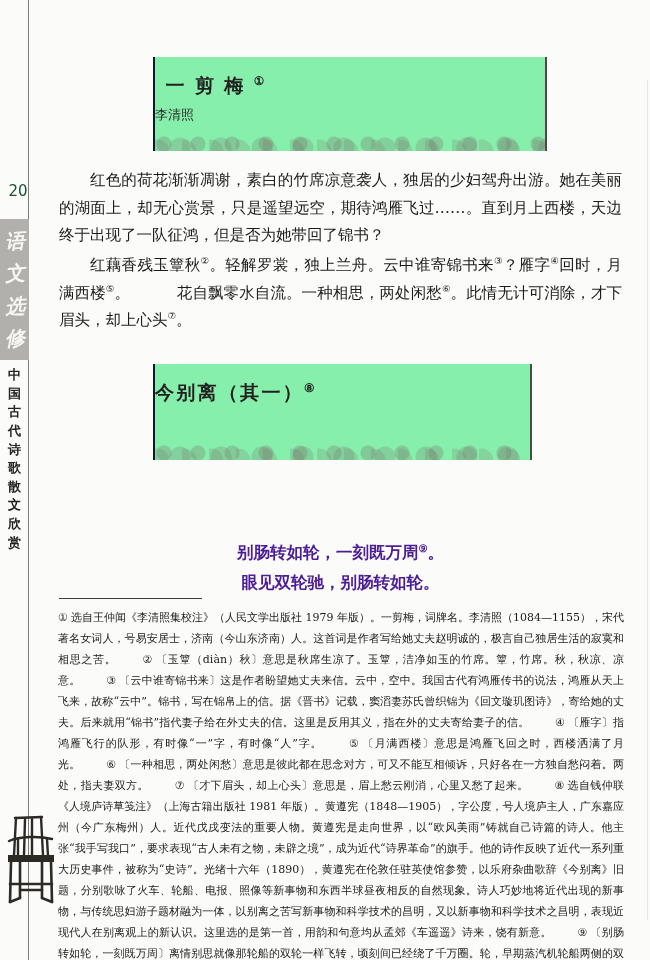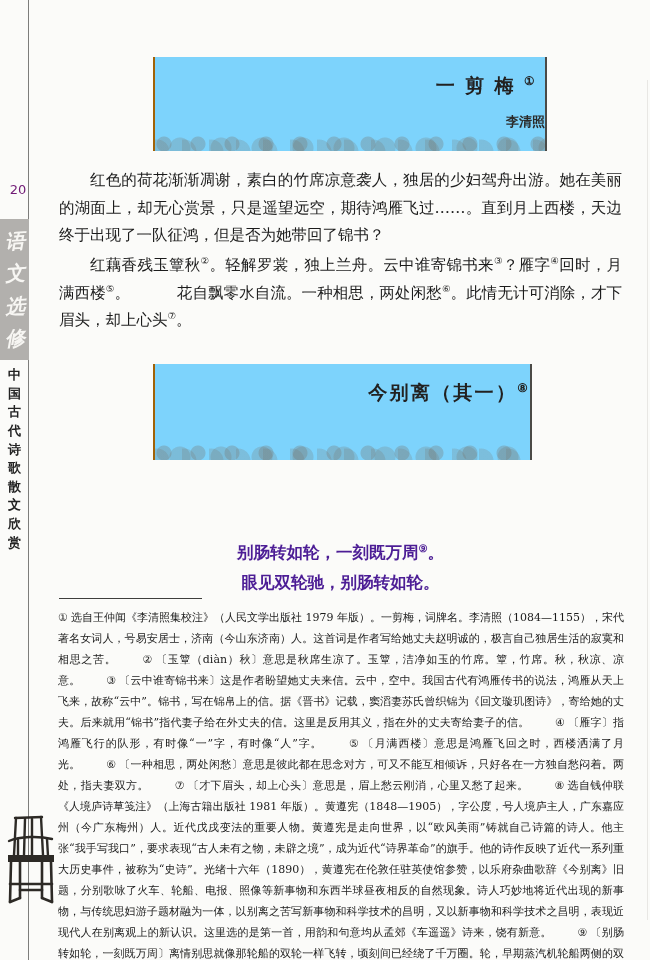--- a/index.html
+++ b/index.html
@@ -7,45 +7,45 @@
   .page{
     position:relative;width:650px;height:960px;overflow:hidden;
     background:#fbfbf9;
     font-family:"DejaVu Serif","Liberation Serif",serif;
     color:#1e1e1e;
   }
   
   .v-rule{position:absolute;left:28px;top:0;width:1px;height:960px;background:#7d7d7b;}
   .scan-edge{position:absolute;right:2px;top:80px;bottom:40px;width:1px;background:#e8e7e4;}
   .page-num{position:absolute;left:8px;top:182px;width:20px;text-align:center;
-    font-family:"DejaVu Sans","Liberation Sans",sans-serif;font-size:13px;color:#701a75;}
+    font-family:"DejaVu Sans","Liberation Sans",sans-serif;font-size:15px;color:#14532d;}
   .series-box{
     position:absolute;left:0;top:219px;width:29px;height:141px;background:#b2b0ad;
     display:flex;flex-direction:column;align-items:center;justify-content:space-evenly;
     color:#f7f6f3;font-size:20px;font-weight:bold;font-style:italic;
   }
   .series-box .vchar{line-height:1;transform:rotate(-4deg);}
   .subject{
     position:absolute;left:0;top:368px;width:29px;
     display:flex;flex-direction:column;align-items:center;gap:5px;
     font-size:13px;font-weight:600;color:#232323;
   }
   .subject .vchar{line-height:1.05;}
   .chair{position:absolute;left:5px;top:814px;}
   
   .tbox{
-    position:absolute;background:#7dd3fc;text-align:right;overflow:hidden;
-    border-left:2px solid #a16207;border-right:2px solid #4b4a47;
+    position:absolute;background:#86efac;text-align:left;overflow:hidden;
+    border-left:2px solid #0f172a;border-right:2px solid #4b4a47;
   }
   .tbox1{left:153px;top:57px;width:390px;height:94px;}
   .tbox2{left:153px;top:364px;width:375px;height:96px;}
   .tbox-title{margin:0;padding-top:16px;font-size:19px;font-weight:700;color:#222120;}
   .tbox1 .tbox-title{letter-spacing:0.55em;text-indent:0.55em;}
   .tbox2 .tbox-title{letter-spacing:0.12em;}
-  .tbox-author{margin-top:14px;font-size:13px;color:#2a2a29;font-weight:bold;}
+  .tbox-author{margin-top:7px;font-size:13px;color:#2a2a29;}
   .deco{
     position:absolute;left:0;right:0;bottom:0;height:26px;
     background-image:
       radial-gradient(circle at 9px 19px,  rgba(118,113,104,.30) 7px,  rgba(118,113,104,0) 8px),
       radial-gradient(circle at 25px 23px, rgba(118,113,104,.24) 10px, rgba(118,113,104,0) 11px),
       radial-gradient(circle at 2px 27px,  rgba(118,113,104,.22) 12px, rgba(118,113,104,0) 13px);
     background-size:34px 26px,41px 26px,27px 26px;
     background-repeat:repeat-x;
   }
   

